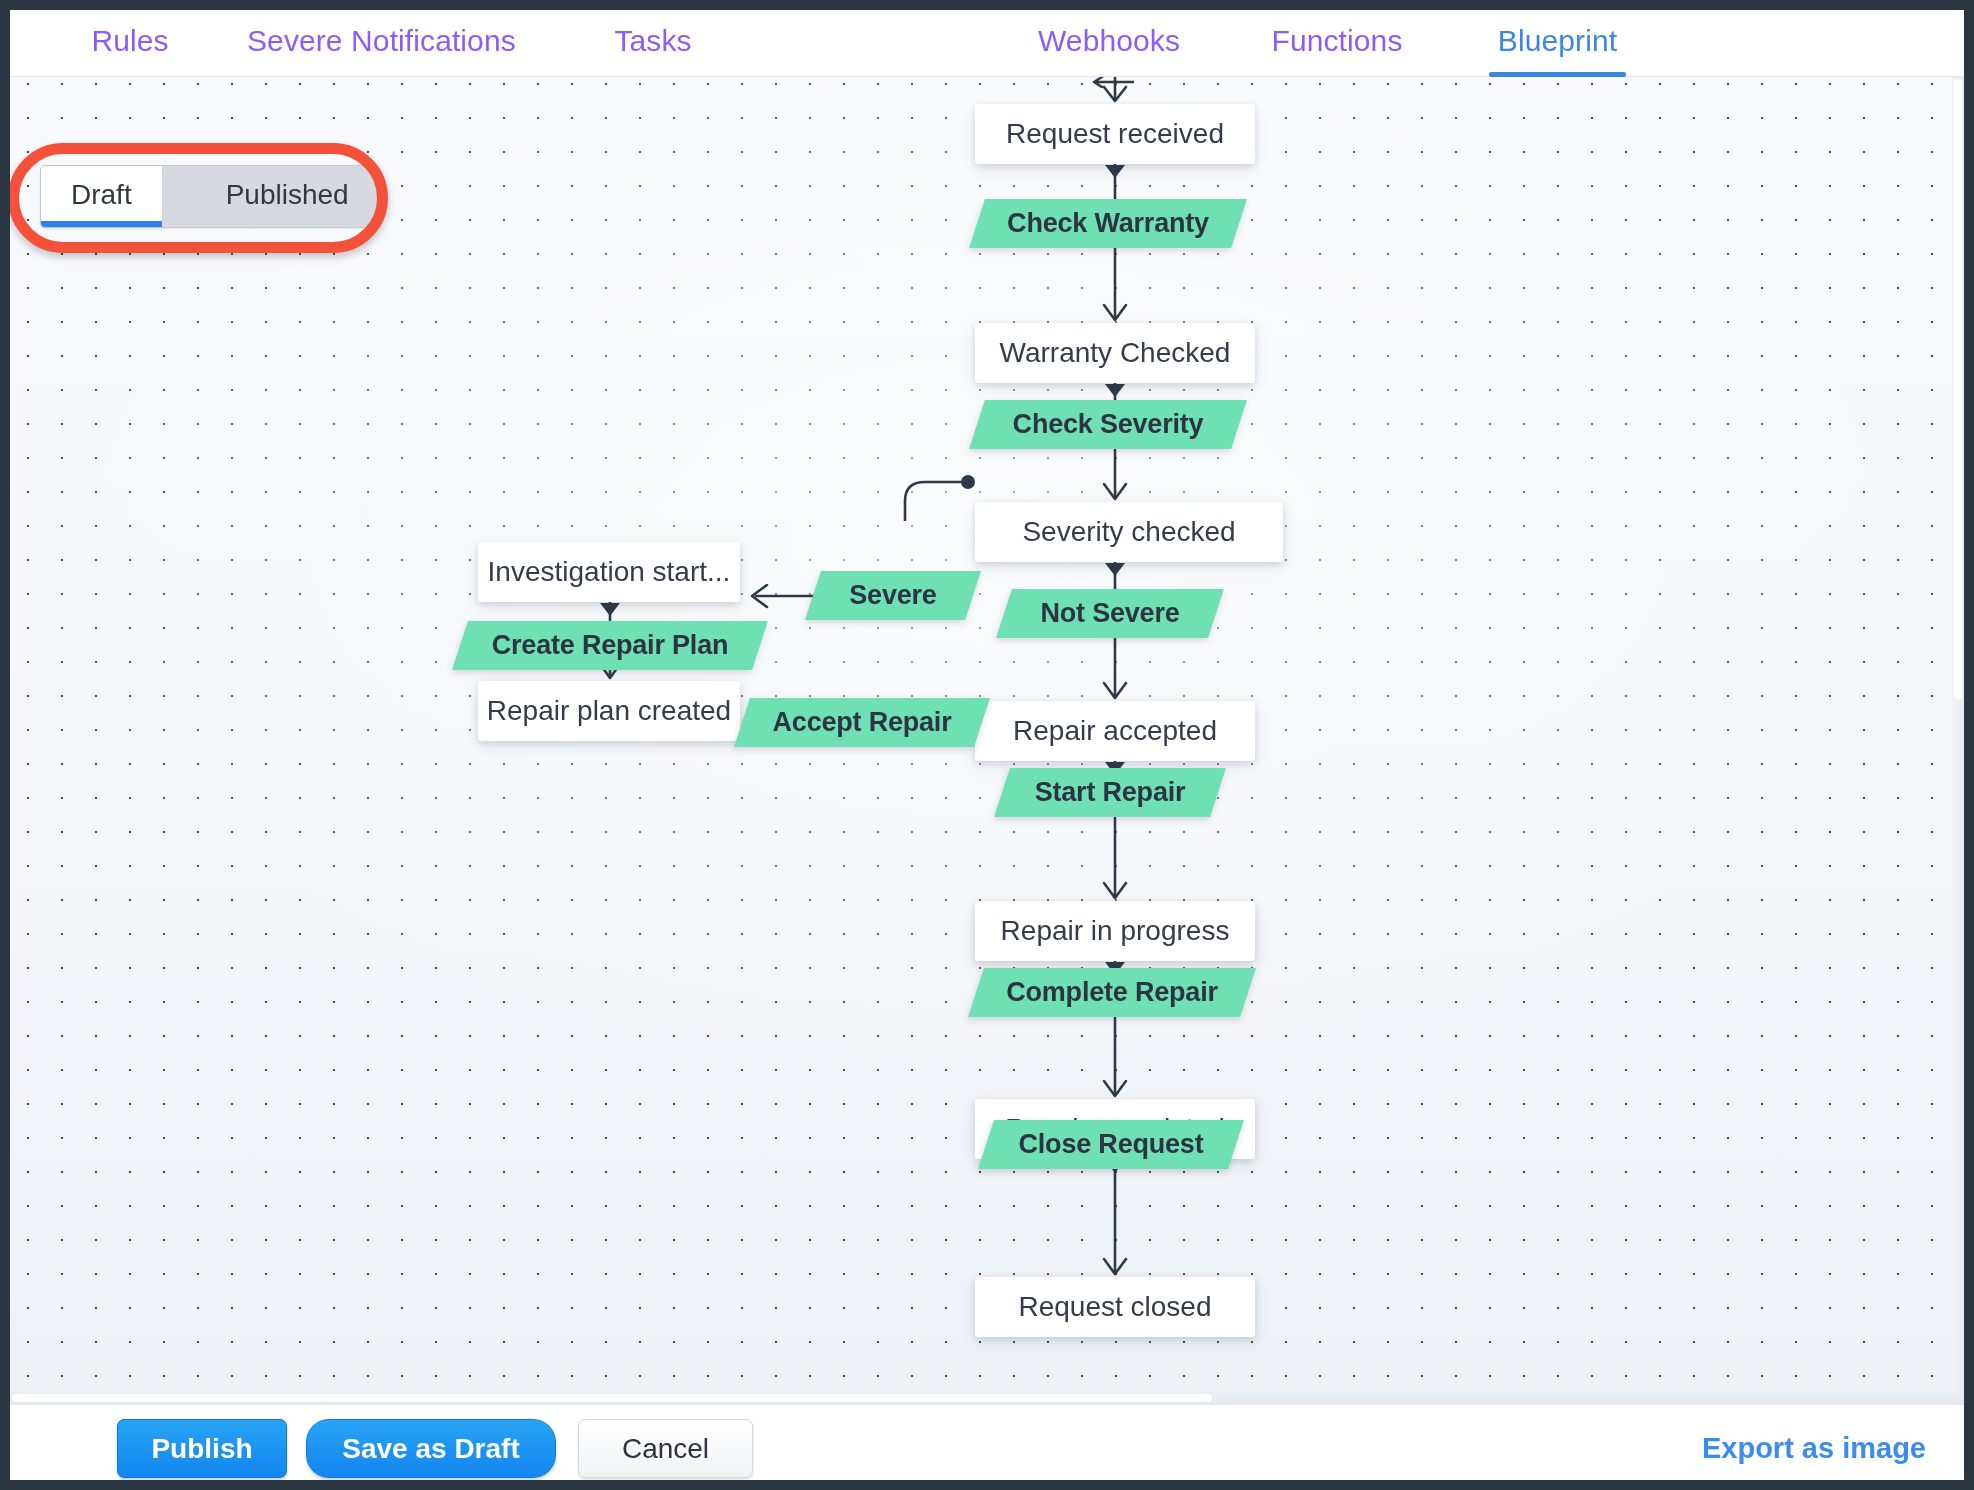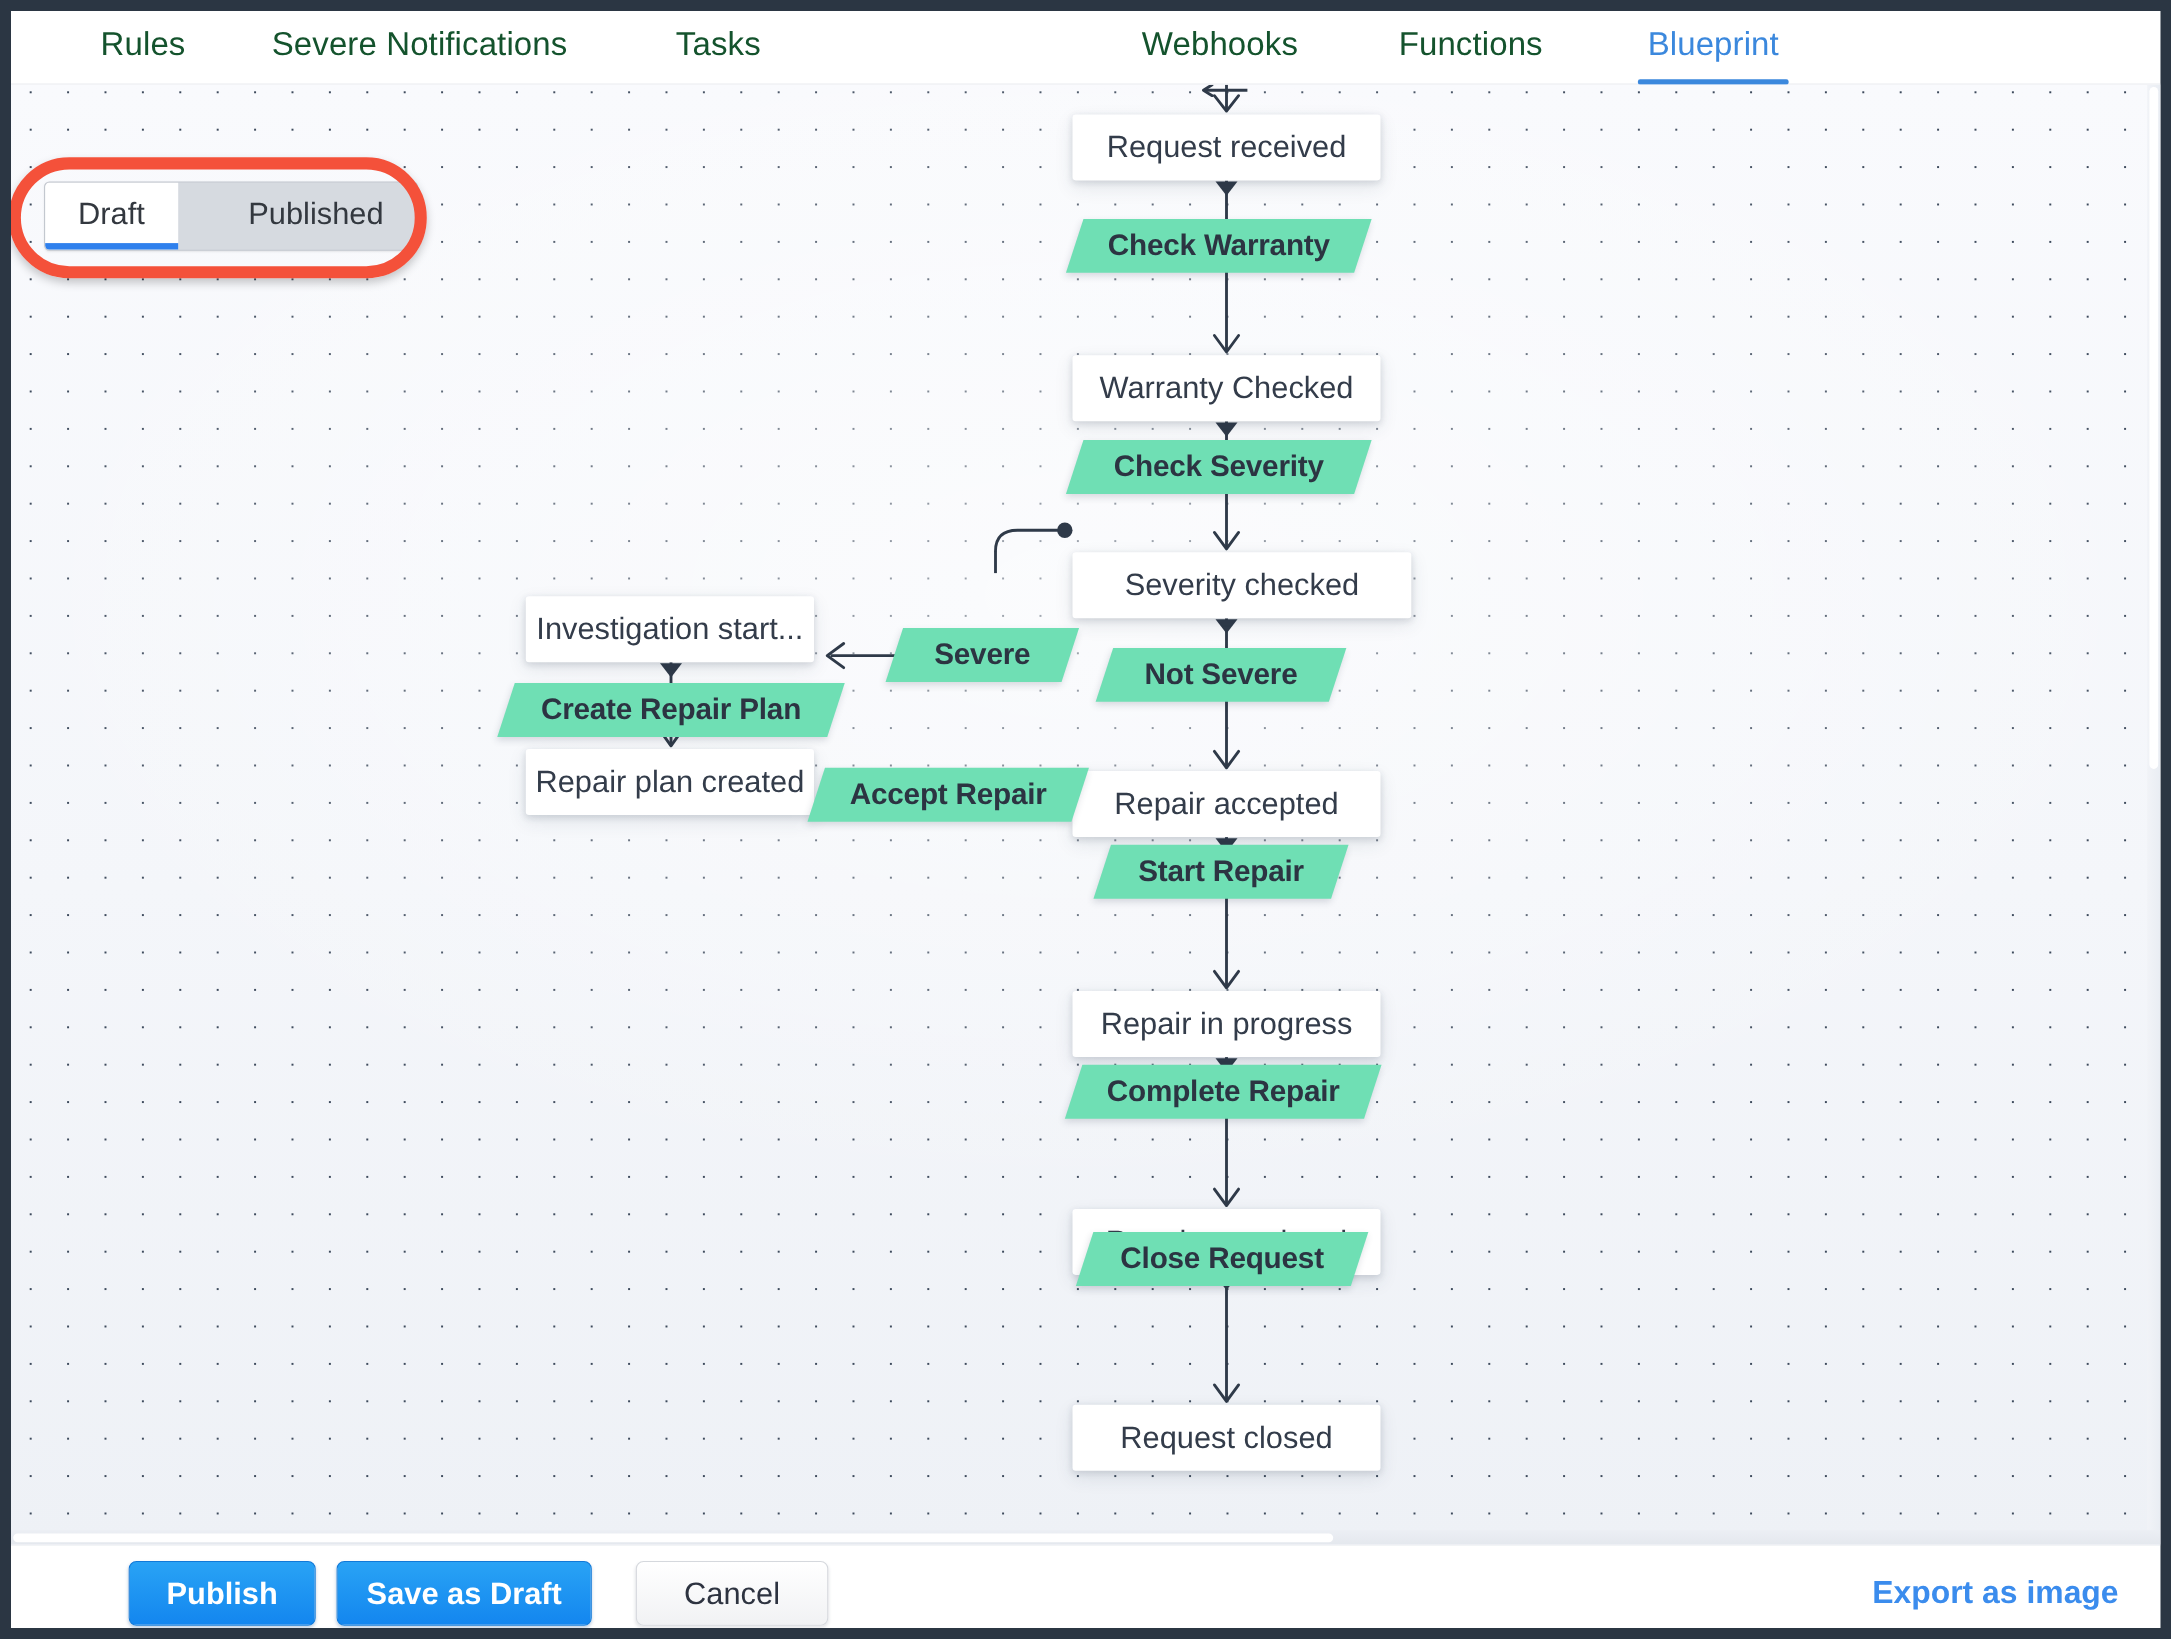--- a/index.html
+++ b/index.html
@@ -40,21 +40,21 @@
     background: #ffffff;
     border-bottom: 1px solid #e3e6ea;
     box-sizing: border-box;
   }
   .tab {
     position: absolute;
     top: 0;
     height: 67px;
     line-height: 62px;
     font-size: 30px;
-    color: #14532d;
+    color: #8b5cf6;
     white-space: nowrap;
     cursor: pointer;
     letter-spacing: 0.1px;
   }
   .tab.active {
     color: #3b88dd;
   }
   .tab.active::after {
     content: "";
     position: absolute;
@@ -404,19 +404,19 @@
         <div id="toggle">
             <div class="seg on">Draft</div>
             <div class="seg">Published</div>
           </div>
         <div id="annotation"></div>
       </div>
     </div>
 
     <div id="footer">
       <div class="btn primary" style="left:95px;width:170px;margin-left:12px;">Publish</div>
-      <div class="btn primary" style="left:296px;width:232px;">Save as Draft</div>
+      <div class="btn primary" style="left:296px;width:250px;border-radius:23px;">Save as Draft</div>
       <div class="btn ghost" style="left:568px;width:175px;">Cancel</div>
       <div id="export-link">Export as image</div>
     </div>
 
   </div>
 </div>
 
 </body></html>

